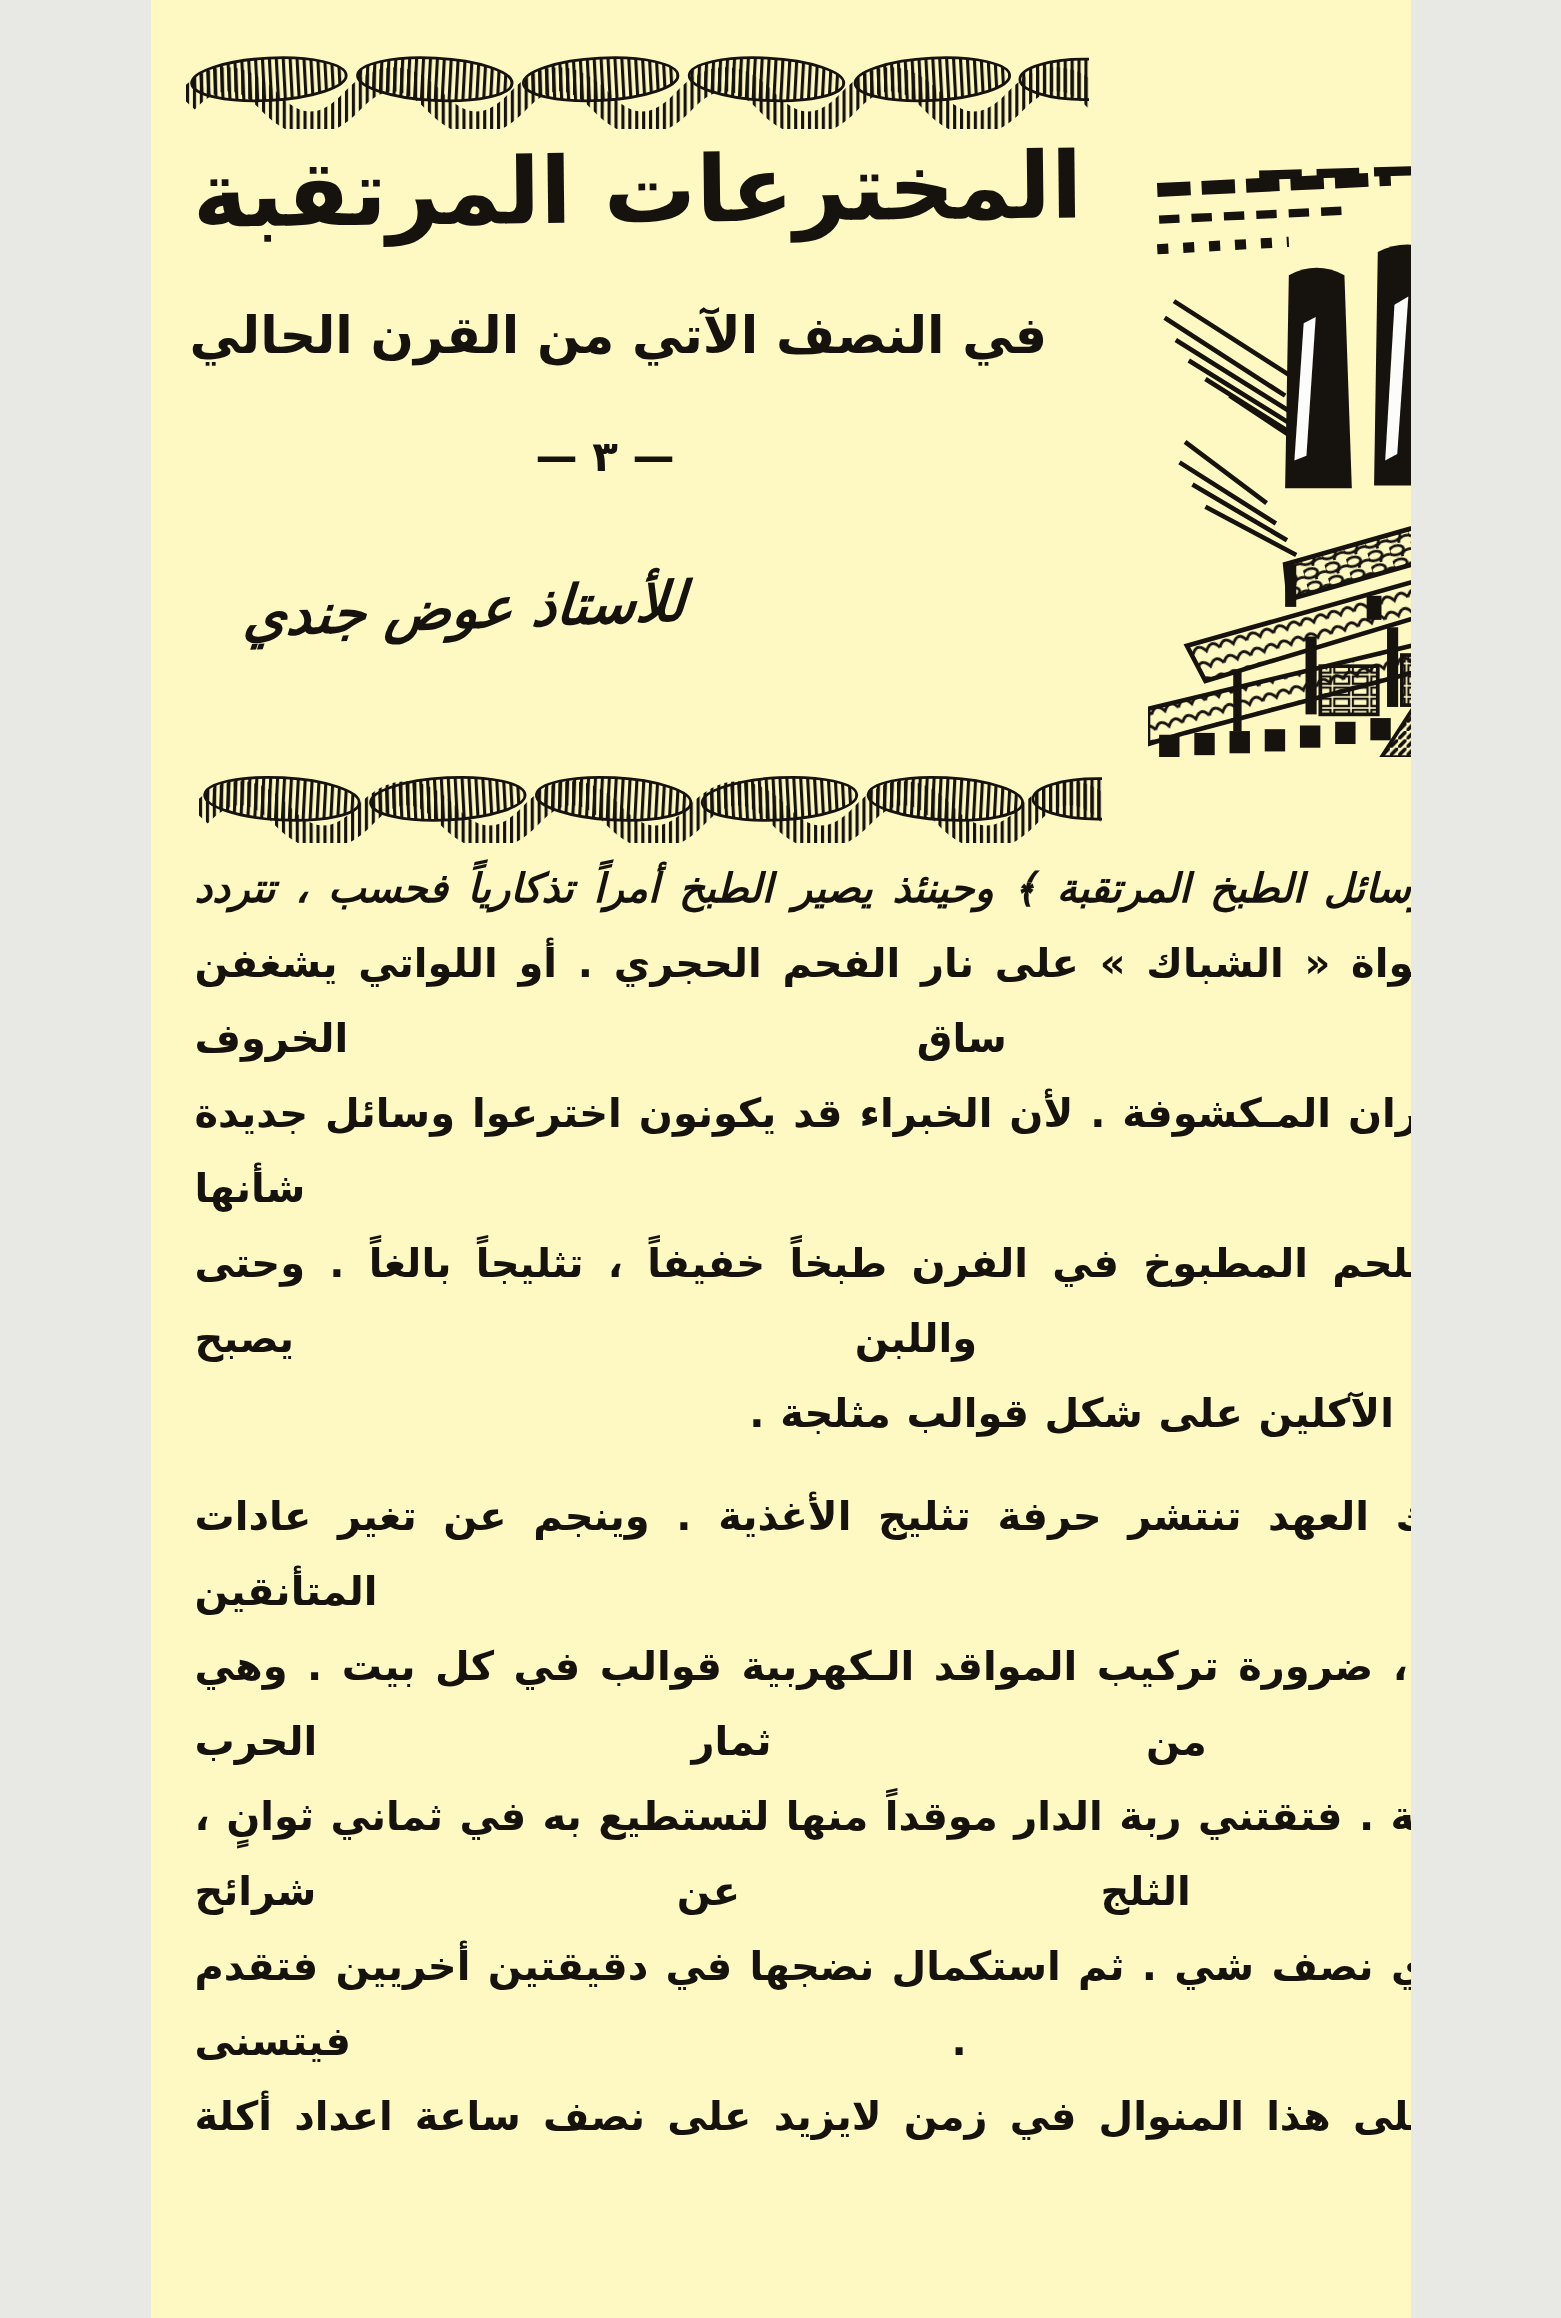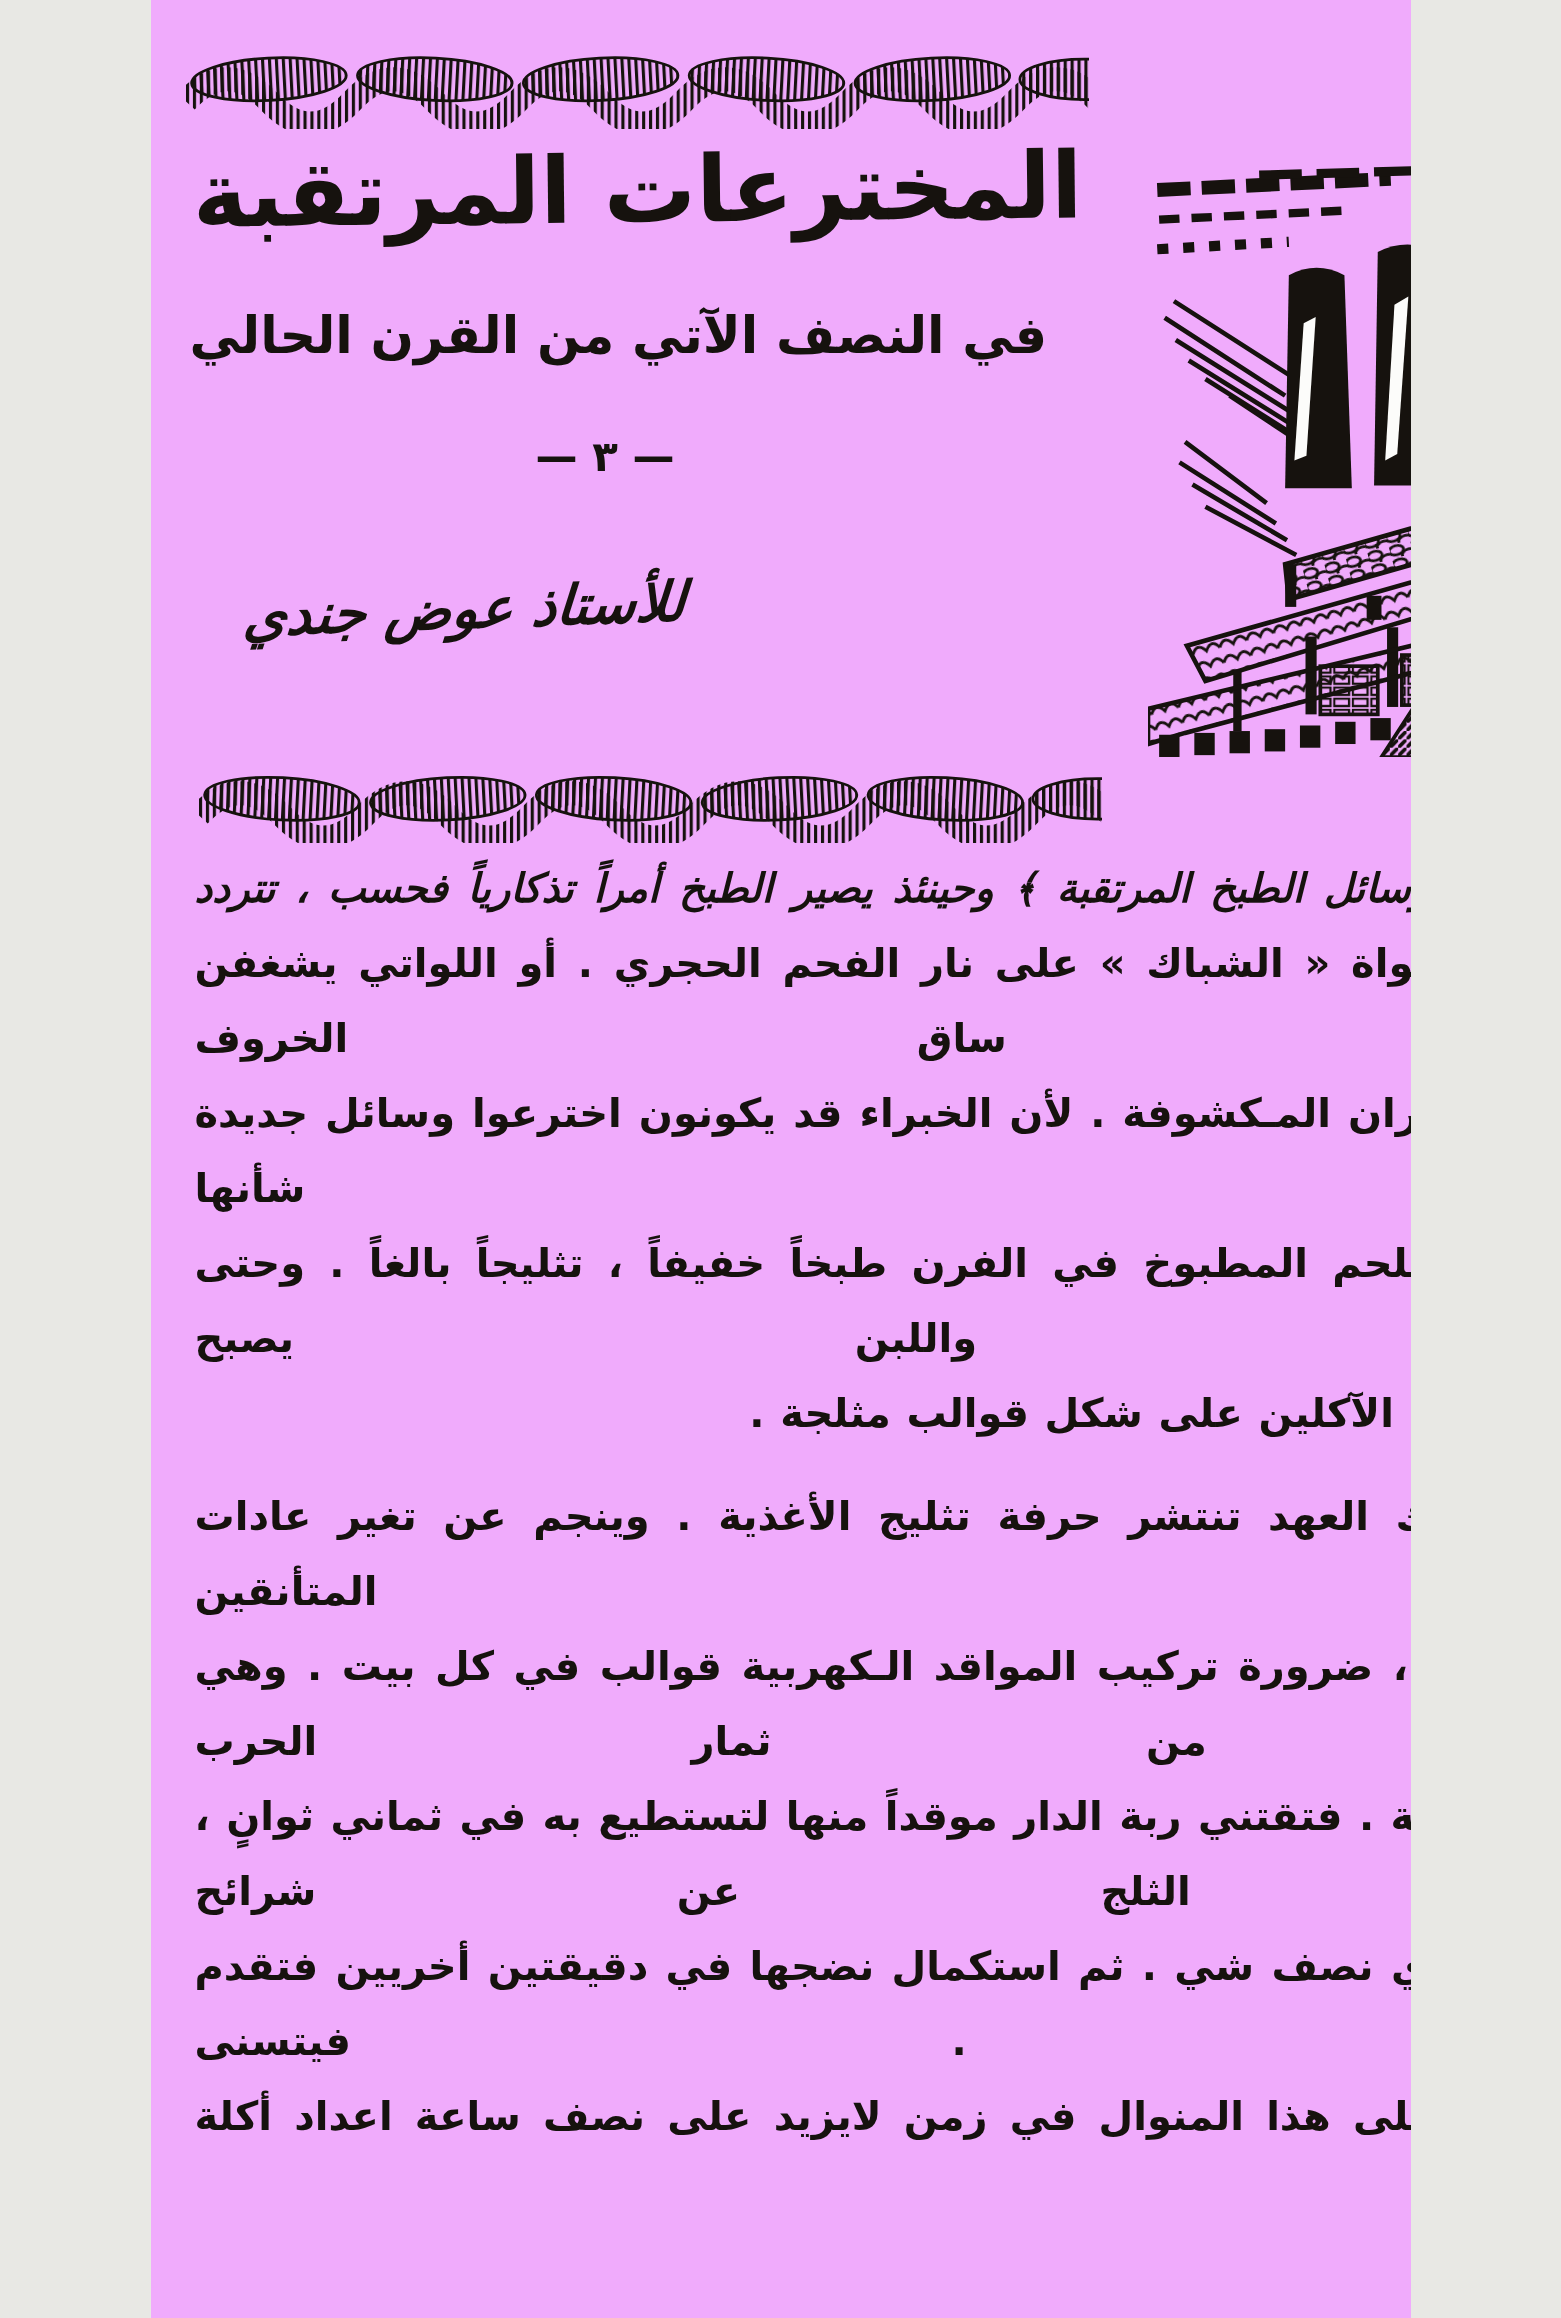--- a/index.html
+++ b/index.html
@@ -1,20 +1,20 @@
 <!DOCTYPE html>
 <html lang="ar" dir="rtl" style="font-size:14.8px"><head>
 <meta charset="utf-8">
 <style>
   html,body{margin:0;padding:0;background:#e8e8e4;}
   .page{
     position:relative;
     width:1260px;height:2318px;
     margin:0 auto;
-    background:#f0abfc;
+    background:#fef9c3;
     color:#16120e;
     font-family:"DejaVu Sans", sans-serif;
     overflow:hidden;
   }
   .abs{position:absolute;}
   .divider{left:35px;top:48px;width:903px;height:81px;}
   .divider.bottom{left:48px;top:762px;}
   .page-title{
     left:39px;top:137px;width:895px;
     text-align:center;

